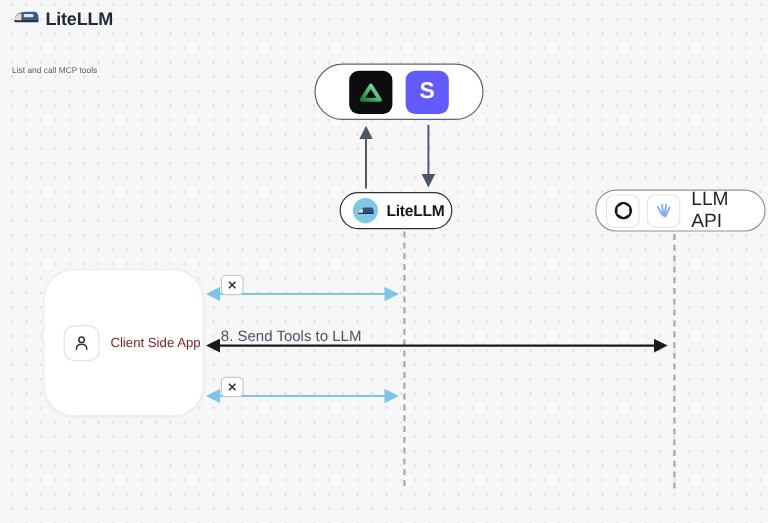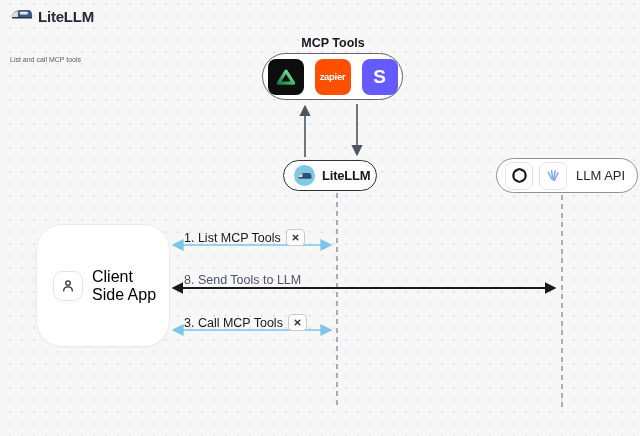--- a/index.html
+++ b/index.html
@@ -35,28 +35,28 @@
   
   .litellm-pill{left:283px;top:160px;width:94px;height:31px;background:#fff;border:1.5px solid #2d3138;
     border-radius:16px;display:flex;align-items:center;gap:7px;padding:0 10px;box-sizing:border-box;}
   .litellm-circle{width:21px;height:21px;border-radius:50%;background:var(--litellm-blue);
     display:flex;align-items:center;justify-content:center;flex:0 0 auto;}
   .litellm-pill-label{font-size:13px;font-weight:700;color:#15181c;letter-spacing:-0.2px;}
   .llmapi-pill{left:496px;top:158px;width:142px;height:35px;background:#fff;border:1.3px solid #8d939c;
     border-radius:18px;display:flex;align-items:center;gap:6px;padding:0 8px;box-sizing:border-box;}
   .mini-sq{width:26px;height:26px;border-radius:7px;border:1px solid #e4e5e8;background:#fff;
     display:flex;align-items:center;justify-content:center;flex:0 0 auto;}
-  .llmapi-label{font-size:13px;font-weight:500;color:#1f242b;margin-left:3px;}
+  .llmapi-label{font-size:16px;font-weight:500;color:#1f242b;margin-left:3px;}
   
   .client-box{left:36px;top:224px;width:134px;height:123px;background:#fff;border:1px solid #ebebee;
     border-radius:26px;display:flex;align-items:center;gap:9px;padding:0 0 0 16px;box-sizing:border-box;
     box-shadow:0 1px 2px rgba(0,0,0,0.03);}
   .person-sq{width:28px;height:28px;border-radius:9px;border:1px solid #e2e3e7;background:#fff;
     display:flex;align-items:center;justify-content:center;flex:0 0 auto;}
-  .client-label{font-size:16px;font-weight:500;color:#000000;}
+  .client-label{font-size:11px;font-weight:500;color:#7f1d1d;}
   
   .msg{display:flex;align-items:center;gap:5px;font-size:12.5px;font-weight:500;}
   .msg-1{left:184px;top:229px;color:#15181c;}
   .msg-2{left:184px;top:273px;color:var(--ink-soft);}
   .msg-3{left:184px;top:314px;color:#15181c;}
   .tool-badge{width:17px;height:15px;border:1px solid #c9cacd;border-radius:4px;background:#fff;
     display:flex;align-items:center;justify-content:center;}
   .connector-layer{left:0;top:0;pointer-events:none;}
 </style>
 </head>
@@ -94,35 +94,31 @@
         <path d="M1 11 C1 5 6 2.5 12 2.5 L19 2.5 C22 2.5 23 5.5 23 8 L23 11 Z" fill="#3d5a80"></path>
         <path d="M1 11 C1 7 3.5 4.5 7.5 4 L7.5 11 Z" fill="#e8dfc6"></path>
         <rect x="9.5" y="4.5" width="9" height="3" rx="1.2" fill="#dbe9f4"></rect>
         <rect x="1" y="10.2" width="22" height="1.8" rx="0.9" fill="#22314f"></rect>
       </svg>
     </span>
     <span class="brand-label">LiteLLM</span>
   </div>
   <div class="abs page-subtitle">List and call MCP tools</div>
 
-  <div class="abs mcp-label">MCP Tools</div>
   <div class="abs mcp-pill">
     <div class="tool-sq black">
       <svg width="26" height="26" viewBox="0 0 36 36">
         <defs>
           <linearGradient id="tri-g" x1="0" y1="1" x2="1" y2="0">
             <stop offset="0" stop-color="#15803d"></stop>
               <stop offset="1" stop-color="#86efac"></stop>
           </linearGradient>
         </defs>
         <path d="M18 10 L28.5 26.5 L7.5 26.5 Z" fill="none" stroke="url(#tri-g)" stroke-width="4.5" stroke-linejoin="round"></path>
       </svg>
-    </div>
-    <div class="tool-sq orange">
-      <span class="zapier-word">zapier</span>
     </div>
     <div class="tool-sq indigo">
       <span class="stripe-s">S</span>
     </div>
   </div>
 
   <div class="abs litellm-pill">
     <span class="litellm-circle">
       <svg width="14" height="9" viewBox="0 0 24 14">
         <path d="M1 11 C1 5 6 2.5 12 2.5 L19 2.5 C22 2.5 23 5.5 23 8 L23 11 Z" fill="#35507c"></path>
@@ -165,35 +161,33 @@
         <g fill="none" stroke="#30343a" stroke-width="1.6" stroke-linecap="round">
           <circle cx="10" cy="6.4" r="2.9"></circle>
           <path d="M4.6 16.2 C4.6 12.8 7 11.2 10 11.2 C13 11.2 15.4 12.8 15.4 16.2"></path>
         </g>
       </svg>
     </span>
     <span class="client-label">Client Side App</span>
   </div>
 
   <div class="abs msg msg-1">
-    <span>1. List MCP Tools</span>
     <span class="tool-badge">
       <svg width="9" height="9" viewBox="0 0 14 14">
         <g stroke="#2f2f2f" stroke-width="2.1" stroke-linecap="round">
           <path d="M3.4 3.4 L10.6 10.6"></path>
             <path d="M10.6 3.4 L3.4 10.6"></path>
         </g>
       </svg>
     </span>
   </div>
   <div class="abs msg msg-2">
     <span>8. Send Tools to LLM</span>
   </div>
   <div class="abs msg msg-3">
-    <span>3. Call MCP Tools</span>
     <span class="tool-badge">
       <svg width="9" height="9" viewBox="0 0 14 14">
         <g stroke="#2f2f2f" stroke-width="2.1" stroke-linecap="round">
           <path d="M3.4 3.4 L10.6 10.6"></path>
             <path d="M10.6 3.4 L3.4 10.6"></path>
         </g>
       </svg>
     </span>
   </div>
 

